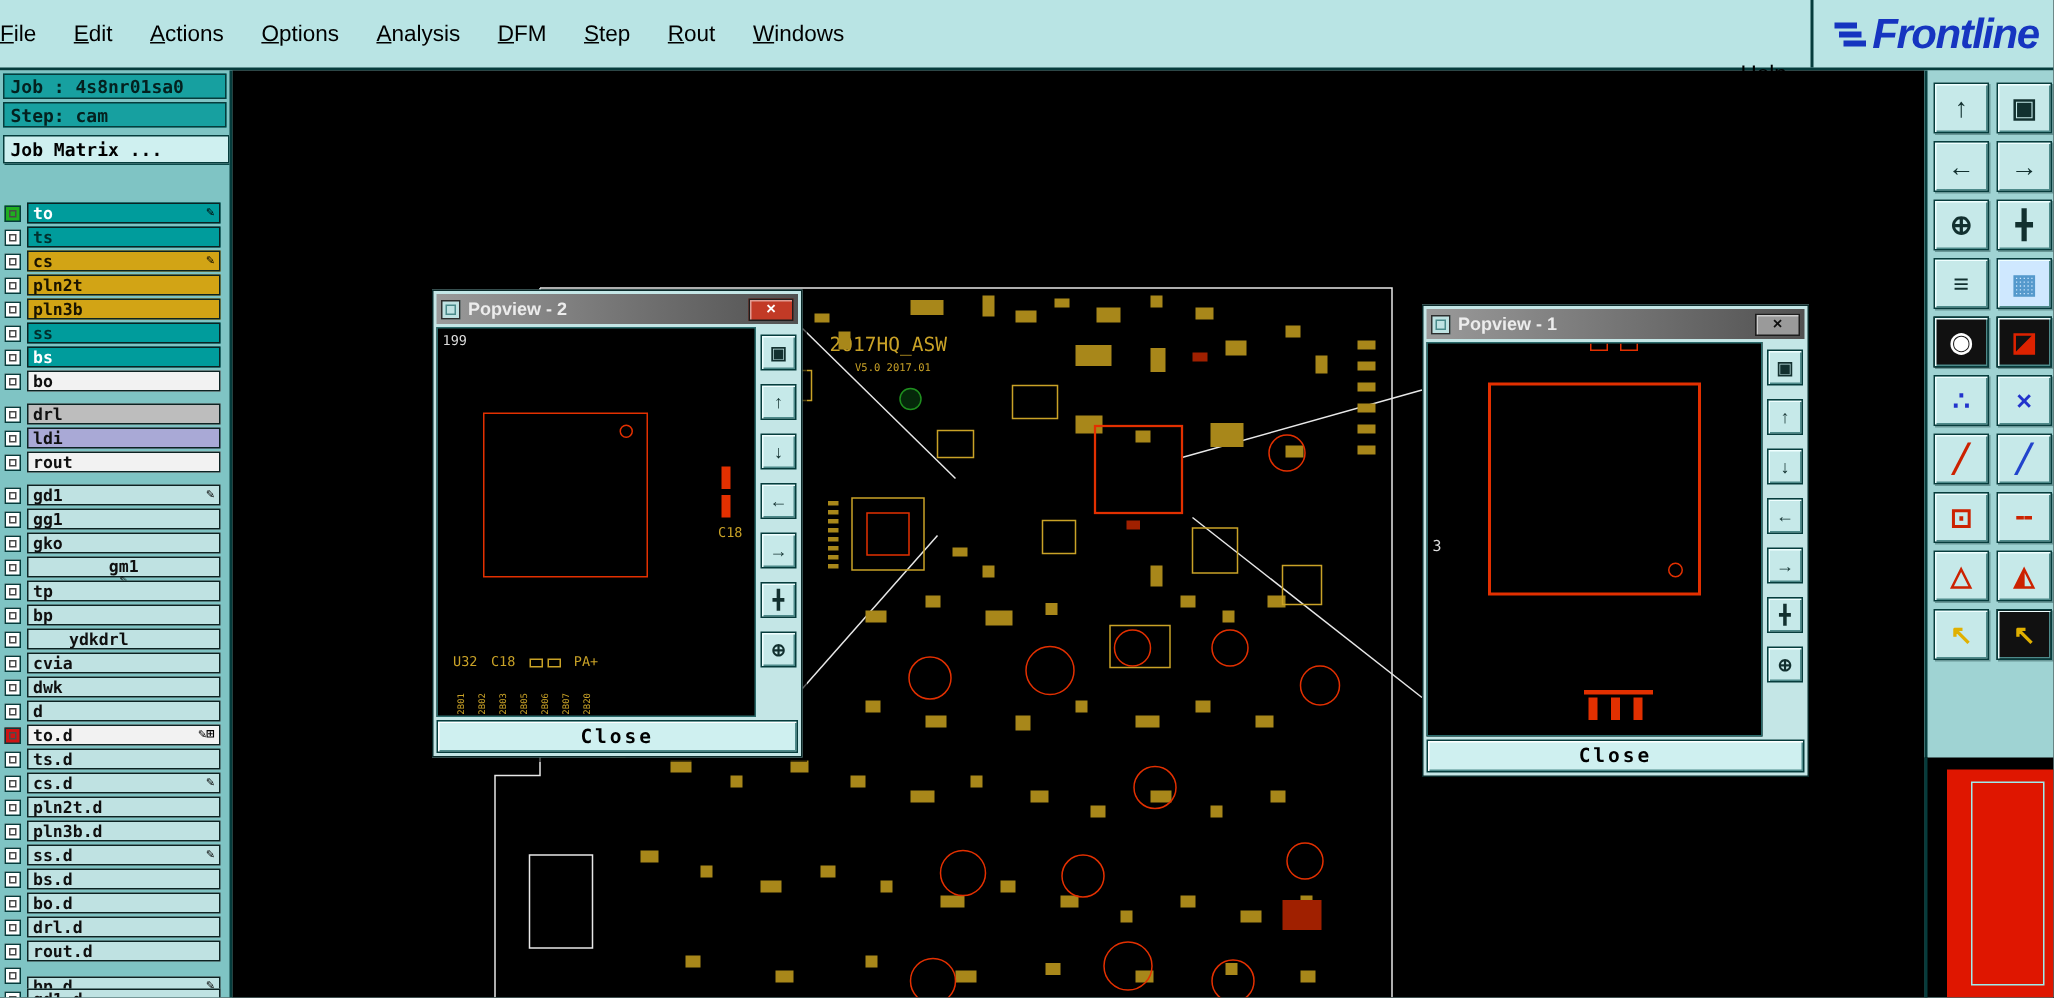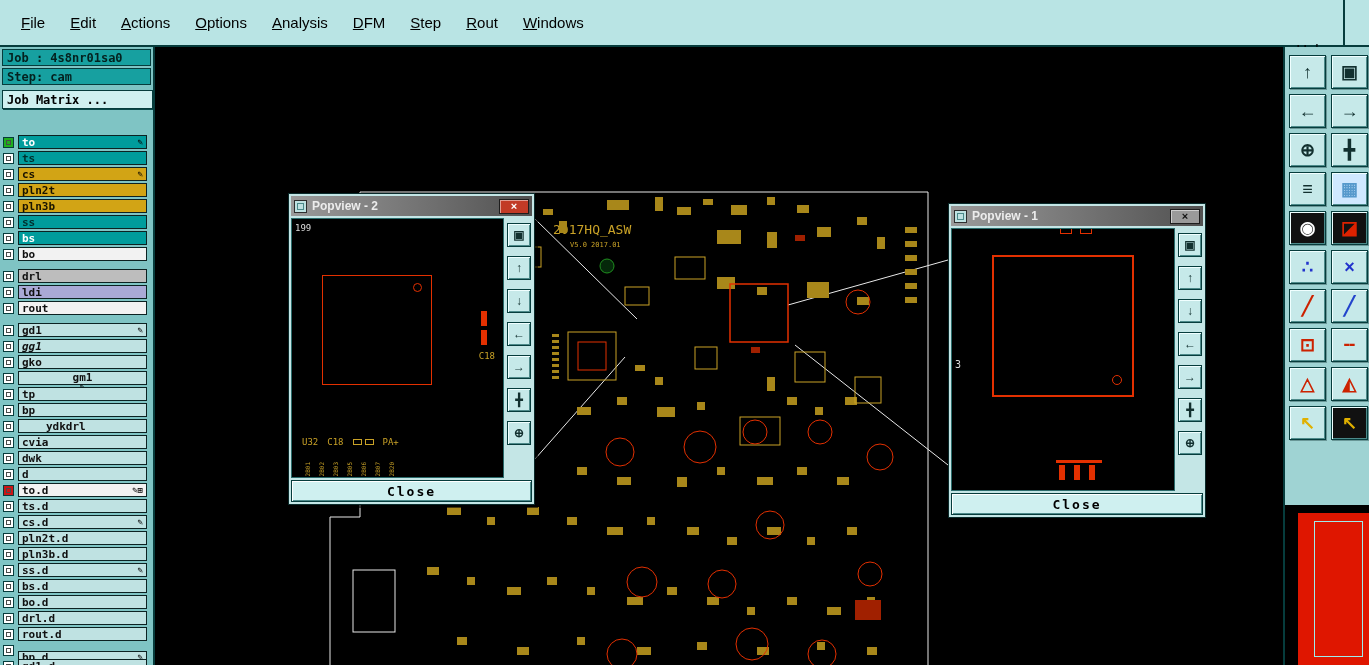--- a/index.html
+++ b/index.html
@@ -2,21 +2,21 @@
 <html><head>
 <meta charset="utf-8">
 <style>
   * { margin:0; padding:0; box-sizing:border-box; }
   html,body { width:1369px; height:665px; }
   body { position:relative; background:#a7d6d6; font-family:"Liberation Sans",sans-serif; overflow:hidden; }
 
   
   .menubar { position:absolute; left:0; top:0; width:1369px; height:47px; background:#b9e4e4;
              border-bottom:2px solid #063c3c; display:flex; align-items:stretch; }
-  .menu-left { display:flex; align-items:center; gap:25px; padding-left:21px; flex:1; }
+  .menu-left { display:flex; align-items:center; gap:25px; padding-left:0; flex:1; }
   .menu-item { display:inline-block; font-size:15px; color:#000; cursor:default; }
   .menu-item::first-letter { text-decoration:underline; }
   .menu-help { display:inline-block; font-size:15px; margin-left:auto; margin-right:16px;margin-top:41px; }
   .menu-help::first-letter { text-decoration:underline; }
   .brand { display:flex; align-items:center; border-left:2px solid #063c3c; padding:2px 10px 2px 14px; gap:10px; }
   .logo { display:flex; align-items:center; gap:4px; }
   .logo-bars { display:flex; flex-direction:column; gap:2px; }
   .logo-bars i { display:block; height:4px; background:#1635c0; }
   .logo-bars i:nth-child(1){ width:15px; margin-left:0; }
   .logo-bars i:nth-child(2){ width:15px; margin-left:3px; }
@@ -131,20 +131,28 @@
       <span class="menu-item">DFM</span>
 
       <span class="menu-item">Step</span>
 
       <span class="menu-item">Rout</span>
 
       <span class="menu-item">Windows</span>
     </div>
   <span class="menu-help">Help</span>
   <div class="brand">
+    <div class="logo">
+      <span class="logo-bars">
+          <i></i>
+          <i></i>
+          <i></i>
+        </span>
+      <span class="logo-text">Frontline</span>
+    </div>
   </div>
 </div>
 
 <div class="sidebar">
   <div class="job-box">Job : 4s8nr01sa0</div>
   <div class="job-box">Step: cam</div>
   <button class="matrix-btn">Job Matrix ...</button>
 
   <div class="layer-list">
 
@@ -266,21 +274,21 @@
           <span style="color: rgb(16, 16, 16);">gd1</span>
           <span class="layer-marker">✎</span>
         </span>
       </div>
 
       <div class="layer-row">
         <span class="layer-box" style="background: rgb(255, 255, 255);">
           <i></i>
         </span>
         <span class="layer-label" style="background: rgb(191, 226, 226);">
-          <span style="color: rgb(16, 16, 16); font-style: italic;">gg1</span>
+          <span style="color: rgb(16, 16, 16);">gg1</span>
           <span class="layer-marker"></span>
         </span>
       </div>
 
       <div class="layer-row">
         <span class="layer-box" style="background: rgb(255, 255, 255);">
           <i></i>
         </span>
         <span class="layer-label" style="background: rgb(191, 226, 226);">
           <span style="color: rgb(16, 16, 16);">gko</span>

